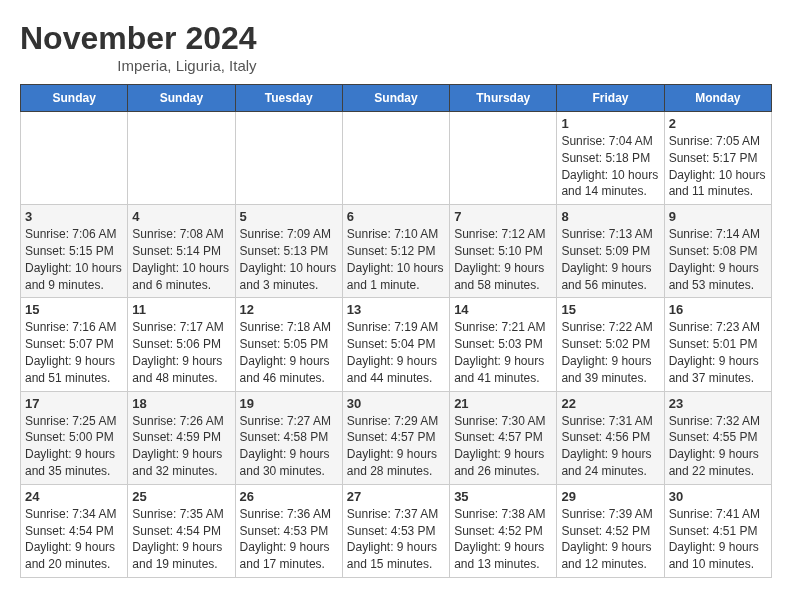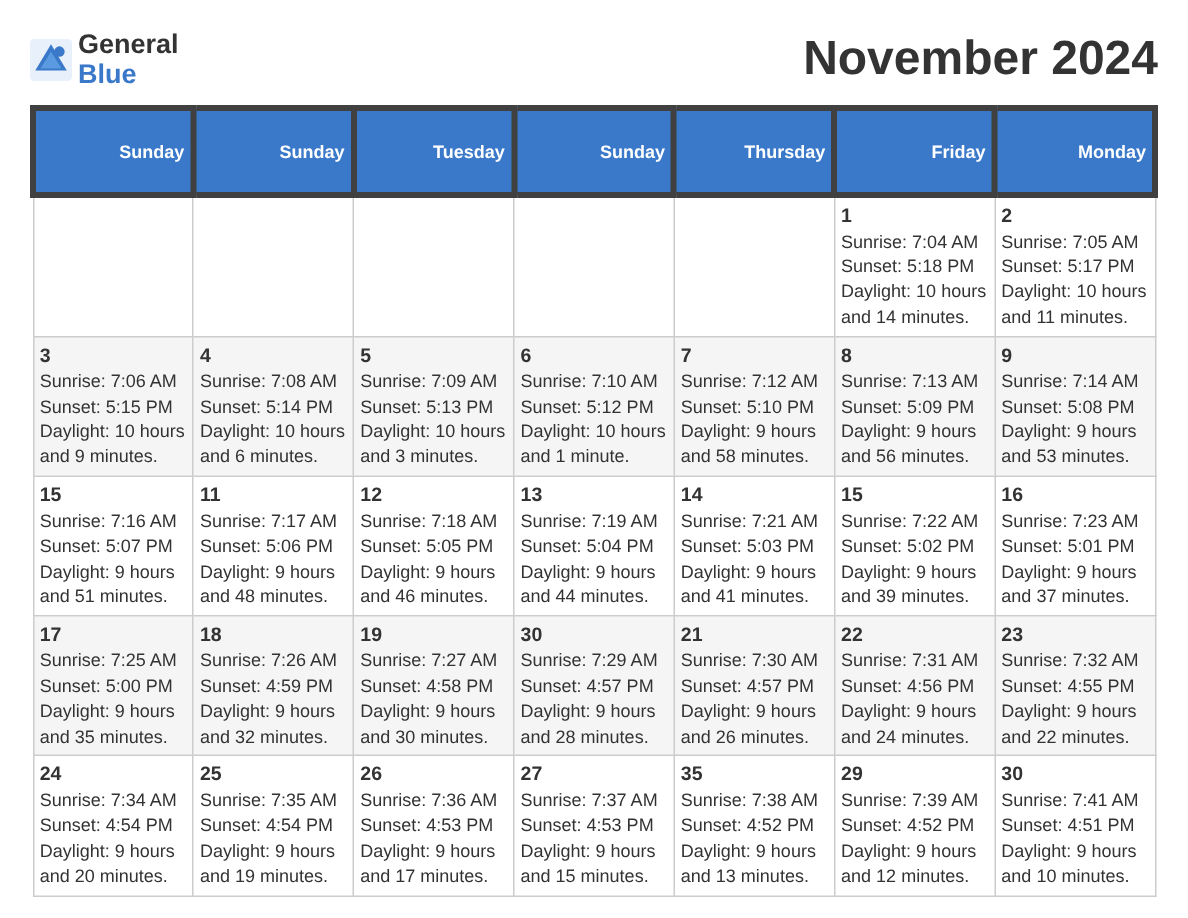--- a/index.html
+++ b/index.html
@@ -44,24 +44,24 @@
       color: #555;
     }
     table {
       width: 100%;
       border-collapse: collapse;
       table-layout: fixed;
     }
     th {
       background-color: #3a78c9;
       color: #fff;
-      padding: 20px 4px;
+      padding: 6px 4px;
       font-size: 12px;
-      text-align: right;
-      border: 4px solid #404040;
+      text-align: center;
+      border: 1px solid #404040;
     }
     td {
       border: 1px solid #ccc;
       vertical-align: top;
       padding: 4px;
       font-size: 10px;
       color: #333;
       height: 85px;
     }
     td.empty {
@@ -78,34 +78,23 @@
       color: #333;
     }
     tr:nth-child(odd) td { background-color: #fff; }
     tr:nth-child(even) td { background-color: #f5f5f5; }
     th:first-child { border-radius: 0; }
   </style>
 </head>
 <body>
 
 <div class="header">
-  <div class="logo">
-    <svg class="logo-icon" viewBox="0 0 40 40">
-      <rect x="0" y="0" width="40" height="40" rx="4" fill="#e8f0fb"></rect>
-      <polygon points="20,5 35,30 5,30" fill="#3a78c9"></polygon>
-      <polygon points="20,12 30,28 10,28" fill="#5a9ae0"></polygon>
-      <circle cx="28" cy="12" r="5" fill="#3a78c9"></circle>
-    </svg>
-    <div class="logo-text">
-      <div>General</div>
-      <div style="color:#3a78c9;">Blue</div>
-    </div>
-  </div>
   <div class="title-block">
     <div class="month-title">November 2024</div>
+    <div class="location">Imperia, Liguria, Italy</div>
   </div>
 </div>
 
 <table>
   <thead>
     <tr id="header-row">
         <th>Sunday</th>
         <th>Sunday</th>
         <th>Tuesday</th>
         <th>Sunday</th>

